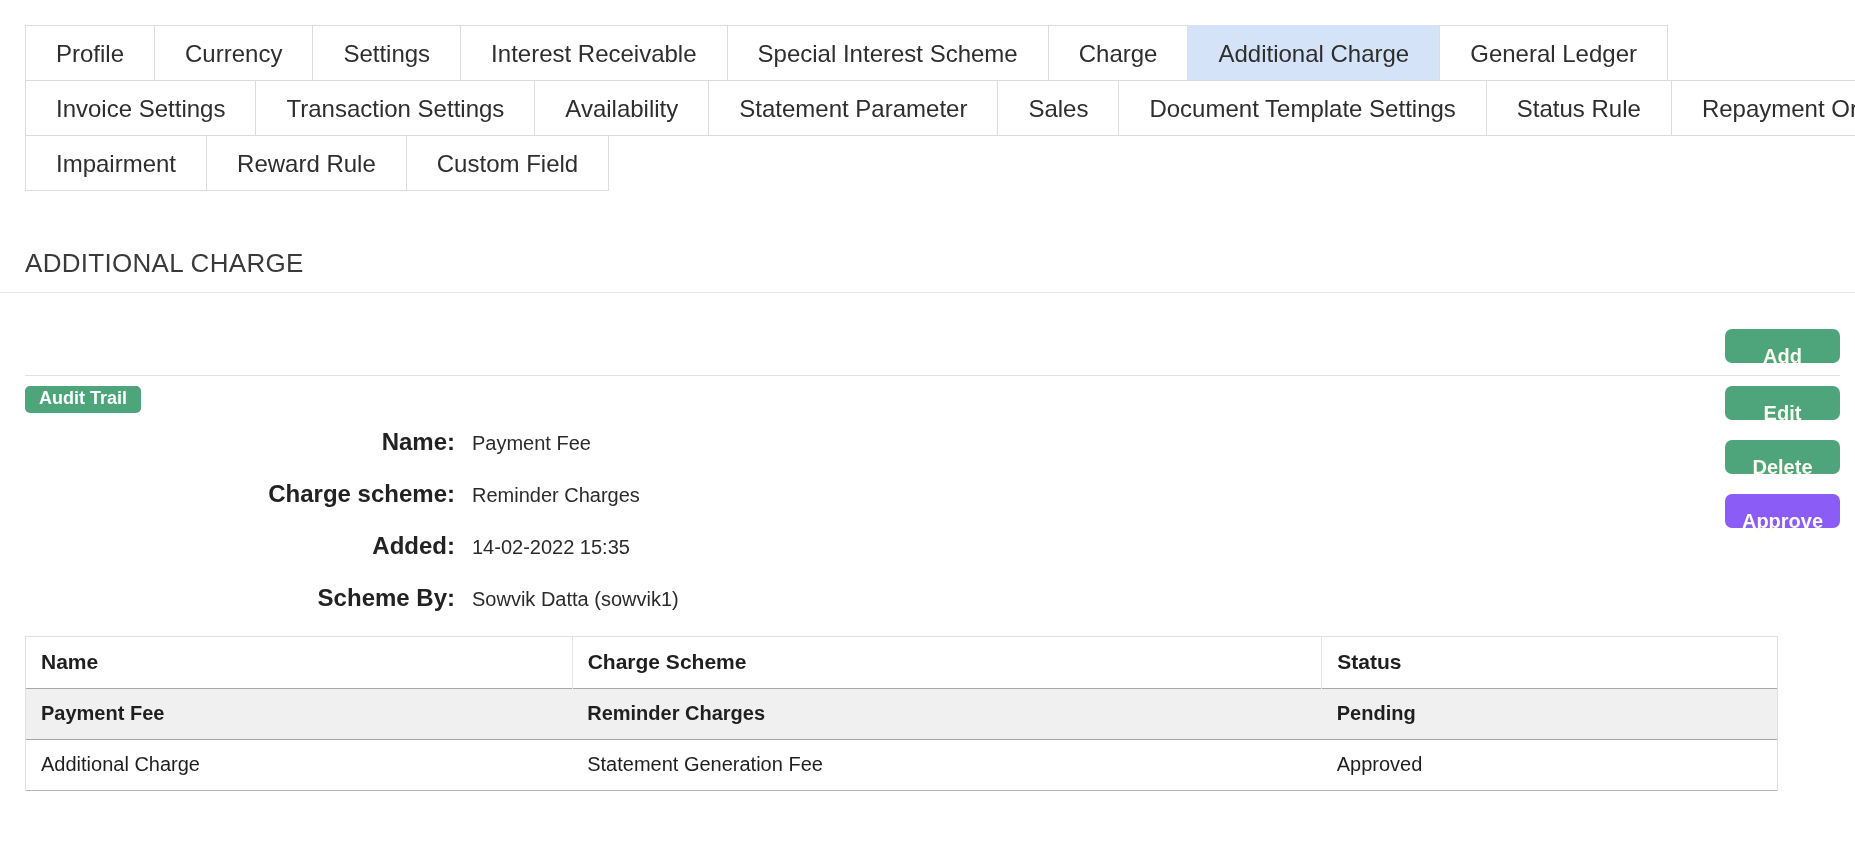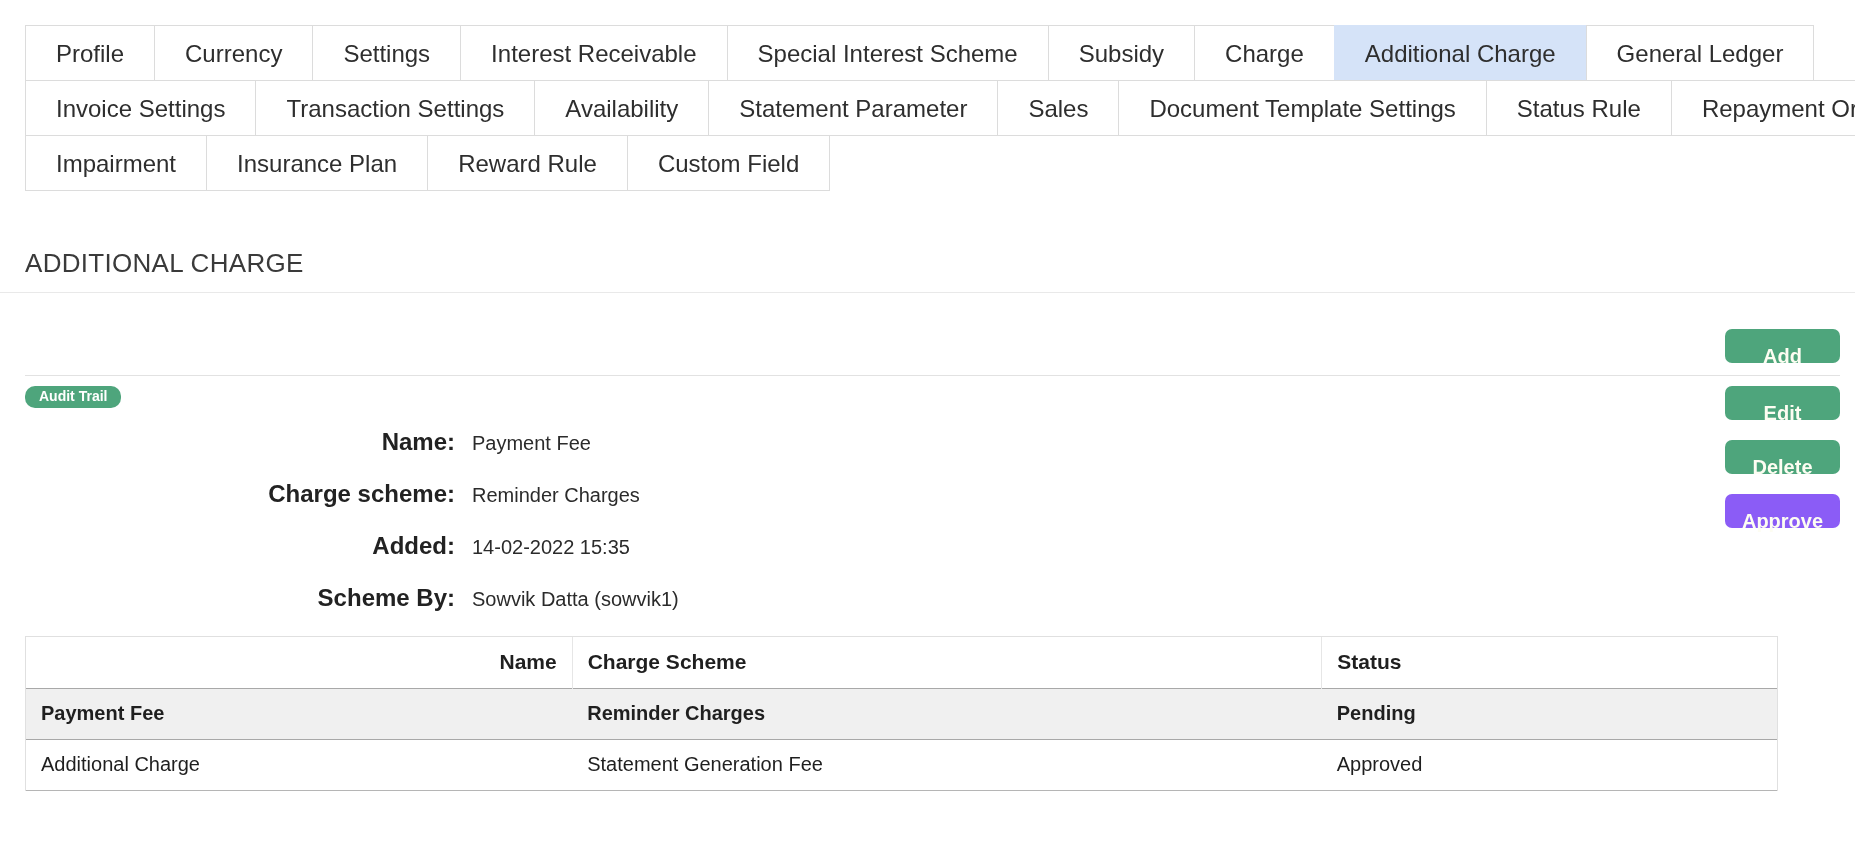--- a/index.html
+++ b/index.html
@@ -69,22 +69,22 @@
   }
 
   
   .record { position: relative; }
   .badge {
     position: absolute; top: 10px; left: 25px;
     display: inline-block;
     padding: 2px 14px 4px 14px;
     background: #4ea57c;
     color: #fff;
-    font-size: 14px; font-weight: bold;
-    border-radius: 10px;
+    font-size: 18px; font-weight: bold;
+    border-radius: 5px;
     cursor: pointer;
   }
   .actions {
     position: absolute; top: 10px; right: 15px;
     display: flex; flex-direction: column; gap: 20px;
   }
   .fields { padding: 52px 0 0 25px; }
   .field-row { display: flex; align-items: baseline; margin-bottom: 22px; height: 30px; }
   .field-label {
     width: 430px;
@@ -103,21 +103,21 @@
     font-size: 20px;
   }
   table.charges th {
     text-align: left;
     font-size: 21px; font-weight: bold;
     padding: 13px 15px 14px 15px;
     border-top: 1px solid #e0e0e0;
     background: #fff;
     color: #1f1f1f;
   }
-  table.charges thead tr th:first-child { border-left: 1px solid #e0e0e0; text-align: right; }
+  table.charges thead tr th:first-child { border-left: 1px solid #e0e0e0; }
   table.charges thead tr th:last-child  { border-right: 1px solid #e0e0e0; }
   table.charges th + th { border-left: 1px solid #e6e6e6; }
   table.charges th:nth-child(1) { width: 547px; }
   table.charges th:nth-child(2) { width: 750px; }
   table.charges th:nth-child(3) { width: 456px; }
   table.charges td {
     padding: 13px 15px 14px 15px;
     color: #1f1f1f;
   }
   table.charges tbody tr { cursor: pointer; }
@@ -134,38 +134,36 @@
 </head>
 <body>
 
 <nav class="tabs" id="tabs">
     <div class="tab-row">
       <div class="tab">Profile</div>
       <div class="tab">Currency</div>
       <div class="tab">Settings</div>
       <div class="tab">Interest Receivable</div>
       <div class="tab">Special Interest Scheme</div>
-      <div class="tab">Subsidy</div>
       <div class="tab">Charge</div>
       <div class="tab selected">Additional Charge</div>
       <div class="tab">General Ledger</div>
     </div>
     <div class="tab-row">
       <div class="tab">Invoice Settings</div>
       <div class="tab">Transaction Settings</div>
       <div class="tab">Availability</div>
       <div class="tab">Statement Parameter</div>
       <div class="tab">Sales</div>
       <div class="tab">Document Template Settings</div>
       <div class="tab">Status Rule</div>
       <div class="tab">Repayment Order</div>
     </div>
     <div class="tab-row">
       <div class="tab">Impairment</div>
-      <div class="tab">Insurance Plan</div>
       <div class="tab">Reward Rule</div>
       <div class="tab">Custom Field</div>
     </div>
   </nav>
 
 <div class="title-bar">
   <h1 class="page-title">ADDITIONAL CHARGE</h1>
 </div>
 
 <div class="add-row">

